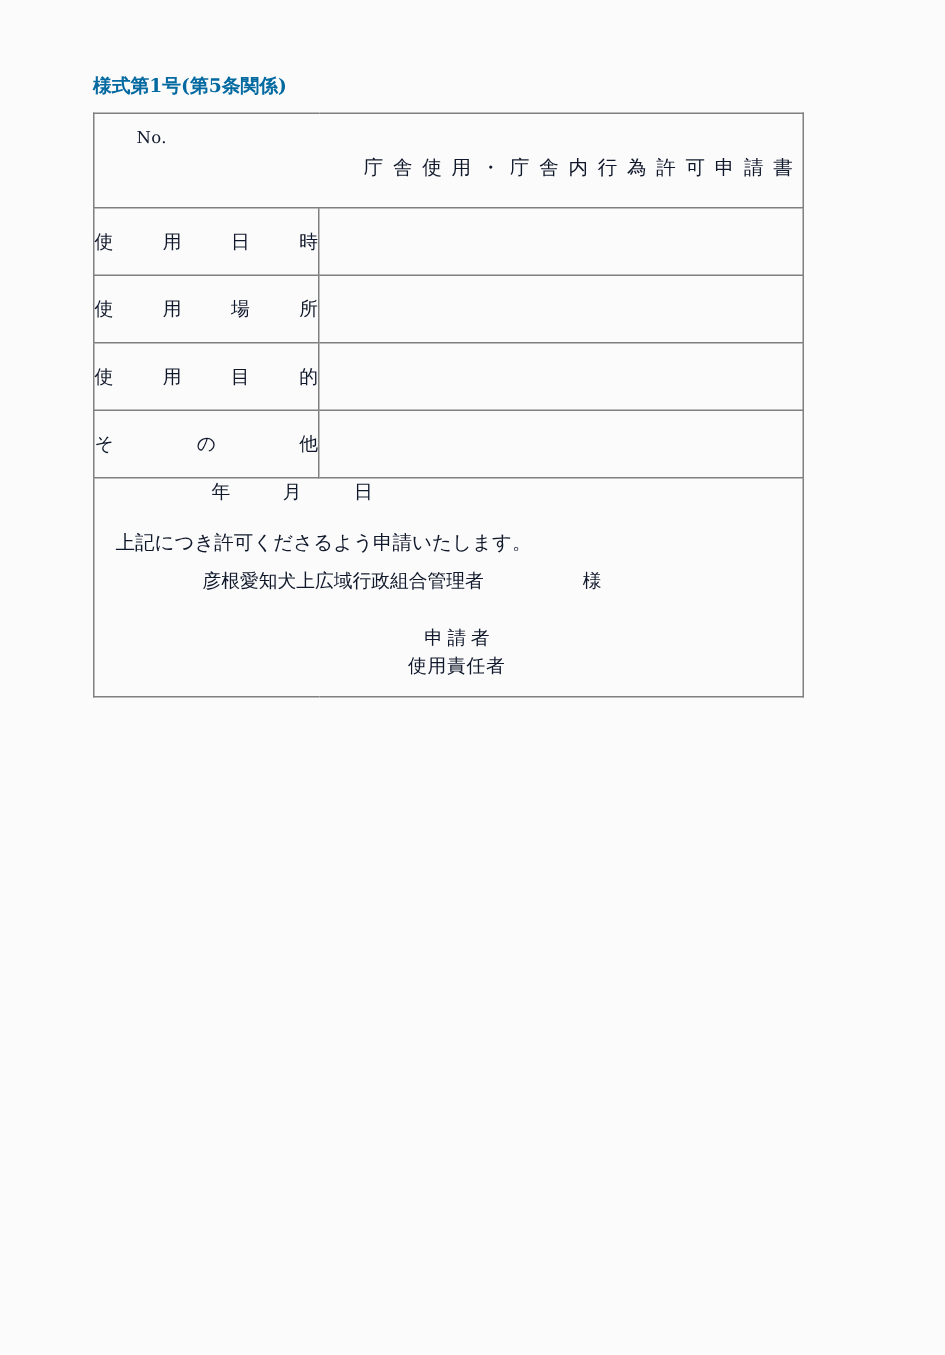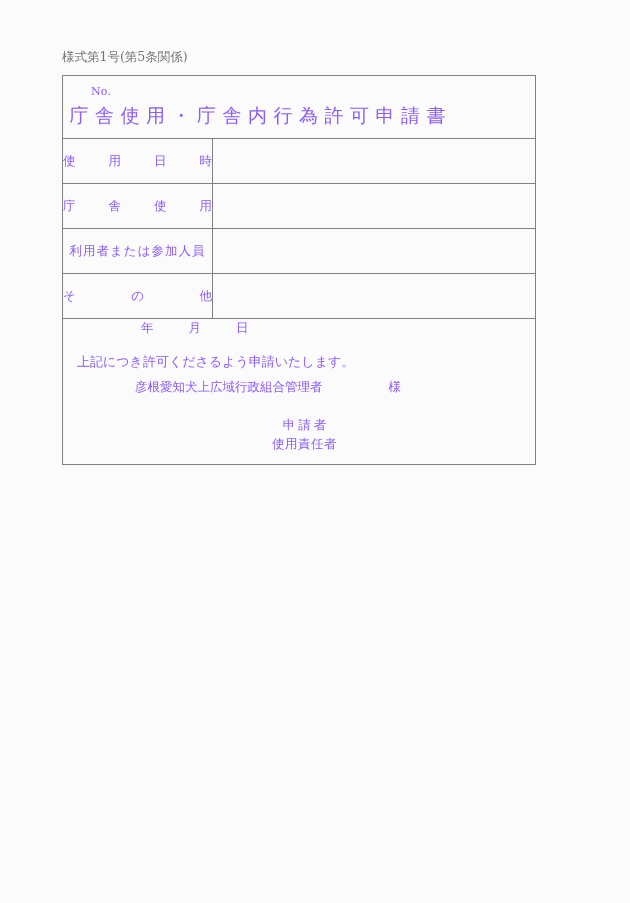--- a/index.html
+++ b/index.html
@@ -23,60 +23,61 @@
   }
 
   
   .form-no {
     position: absolute;
     left: 62px;
     top: 49px;
     font-size: 12.5px;
     letter-spacing: 0px;
     white-space: nowrap;
-    color: #737373;
+    color: #0369a1;
+    font-weight: bold;
   }
 
   
   .form-table {
     position: absolute;
     left: 62px;
     top: 75px;
     width: 473px;
     border-collapse: collapse;
     table-layout: fixed;
     background: #fbfbfb;
   }
   .form-table td {
     border: 1px solid #808080;
     padding: 0;
     vertical-align: middle;
     font-size: 12.5px;
-    color: #8b5cf6;
+    color: #0f172a;
   }
 
   
   .title-cell {
     height: 62px;
     position: relative;
   }
   .no-label {
     position: absolute;
     left: 28px;
     top: 9px;
     font-size: 11px;
     letter-spacing: 0.2px;
   }
   .doc-title {
     position: absolute;
     left: 0;
     right: 0;
     top: 27px;
-    text-align: left;
-    font-size: 19px;
+    text-align: right;
+    font-size: 13px;
     letter-spacing: 6.5px;
     text-indent: 6.5px;
     white-space: nowrap;
   }
 
   
   .row-label {
     width: 150px;
     height: 44px;
     text-align: justify;
@@ -166,29 +167,29 @@
           <div class="doc-title">庁舎使用・庁舎内行為許可申請書</div>
         </td>
       </tr>
 
       <tr>
         <td class="row-label">使用日時</td>
         <td class="row-value"></td>
       </tr>
 
       <tr>
-        <td class="row-label">庁舎使用</td>
-        <td class="row-value"></td>
-      </tr>
-
-
-      <tr>
-        <td class="row-label tight">利用者または参加人員</td>
-        <td class="row-value"></td>
-      </tr>
+        <td class="row-label">使用場所</td>
+        <td class="row-value"></td>
+      </tr>
+
+      <tr>
+        <td class="row-label">使用目的</td>
+        <td class="row-value"></td>
+      </tr>
+
 
 
       <tr>
         <td class="row-label">その他</td>
         <td class="row-value"></td>
       </tr>
 
       <tr>
         <td class="footer-cell" colspan="2">
 

